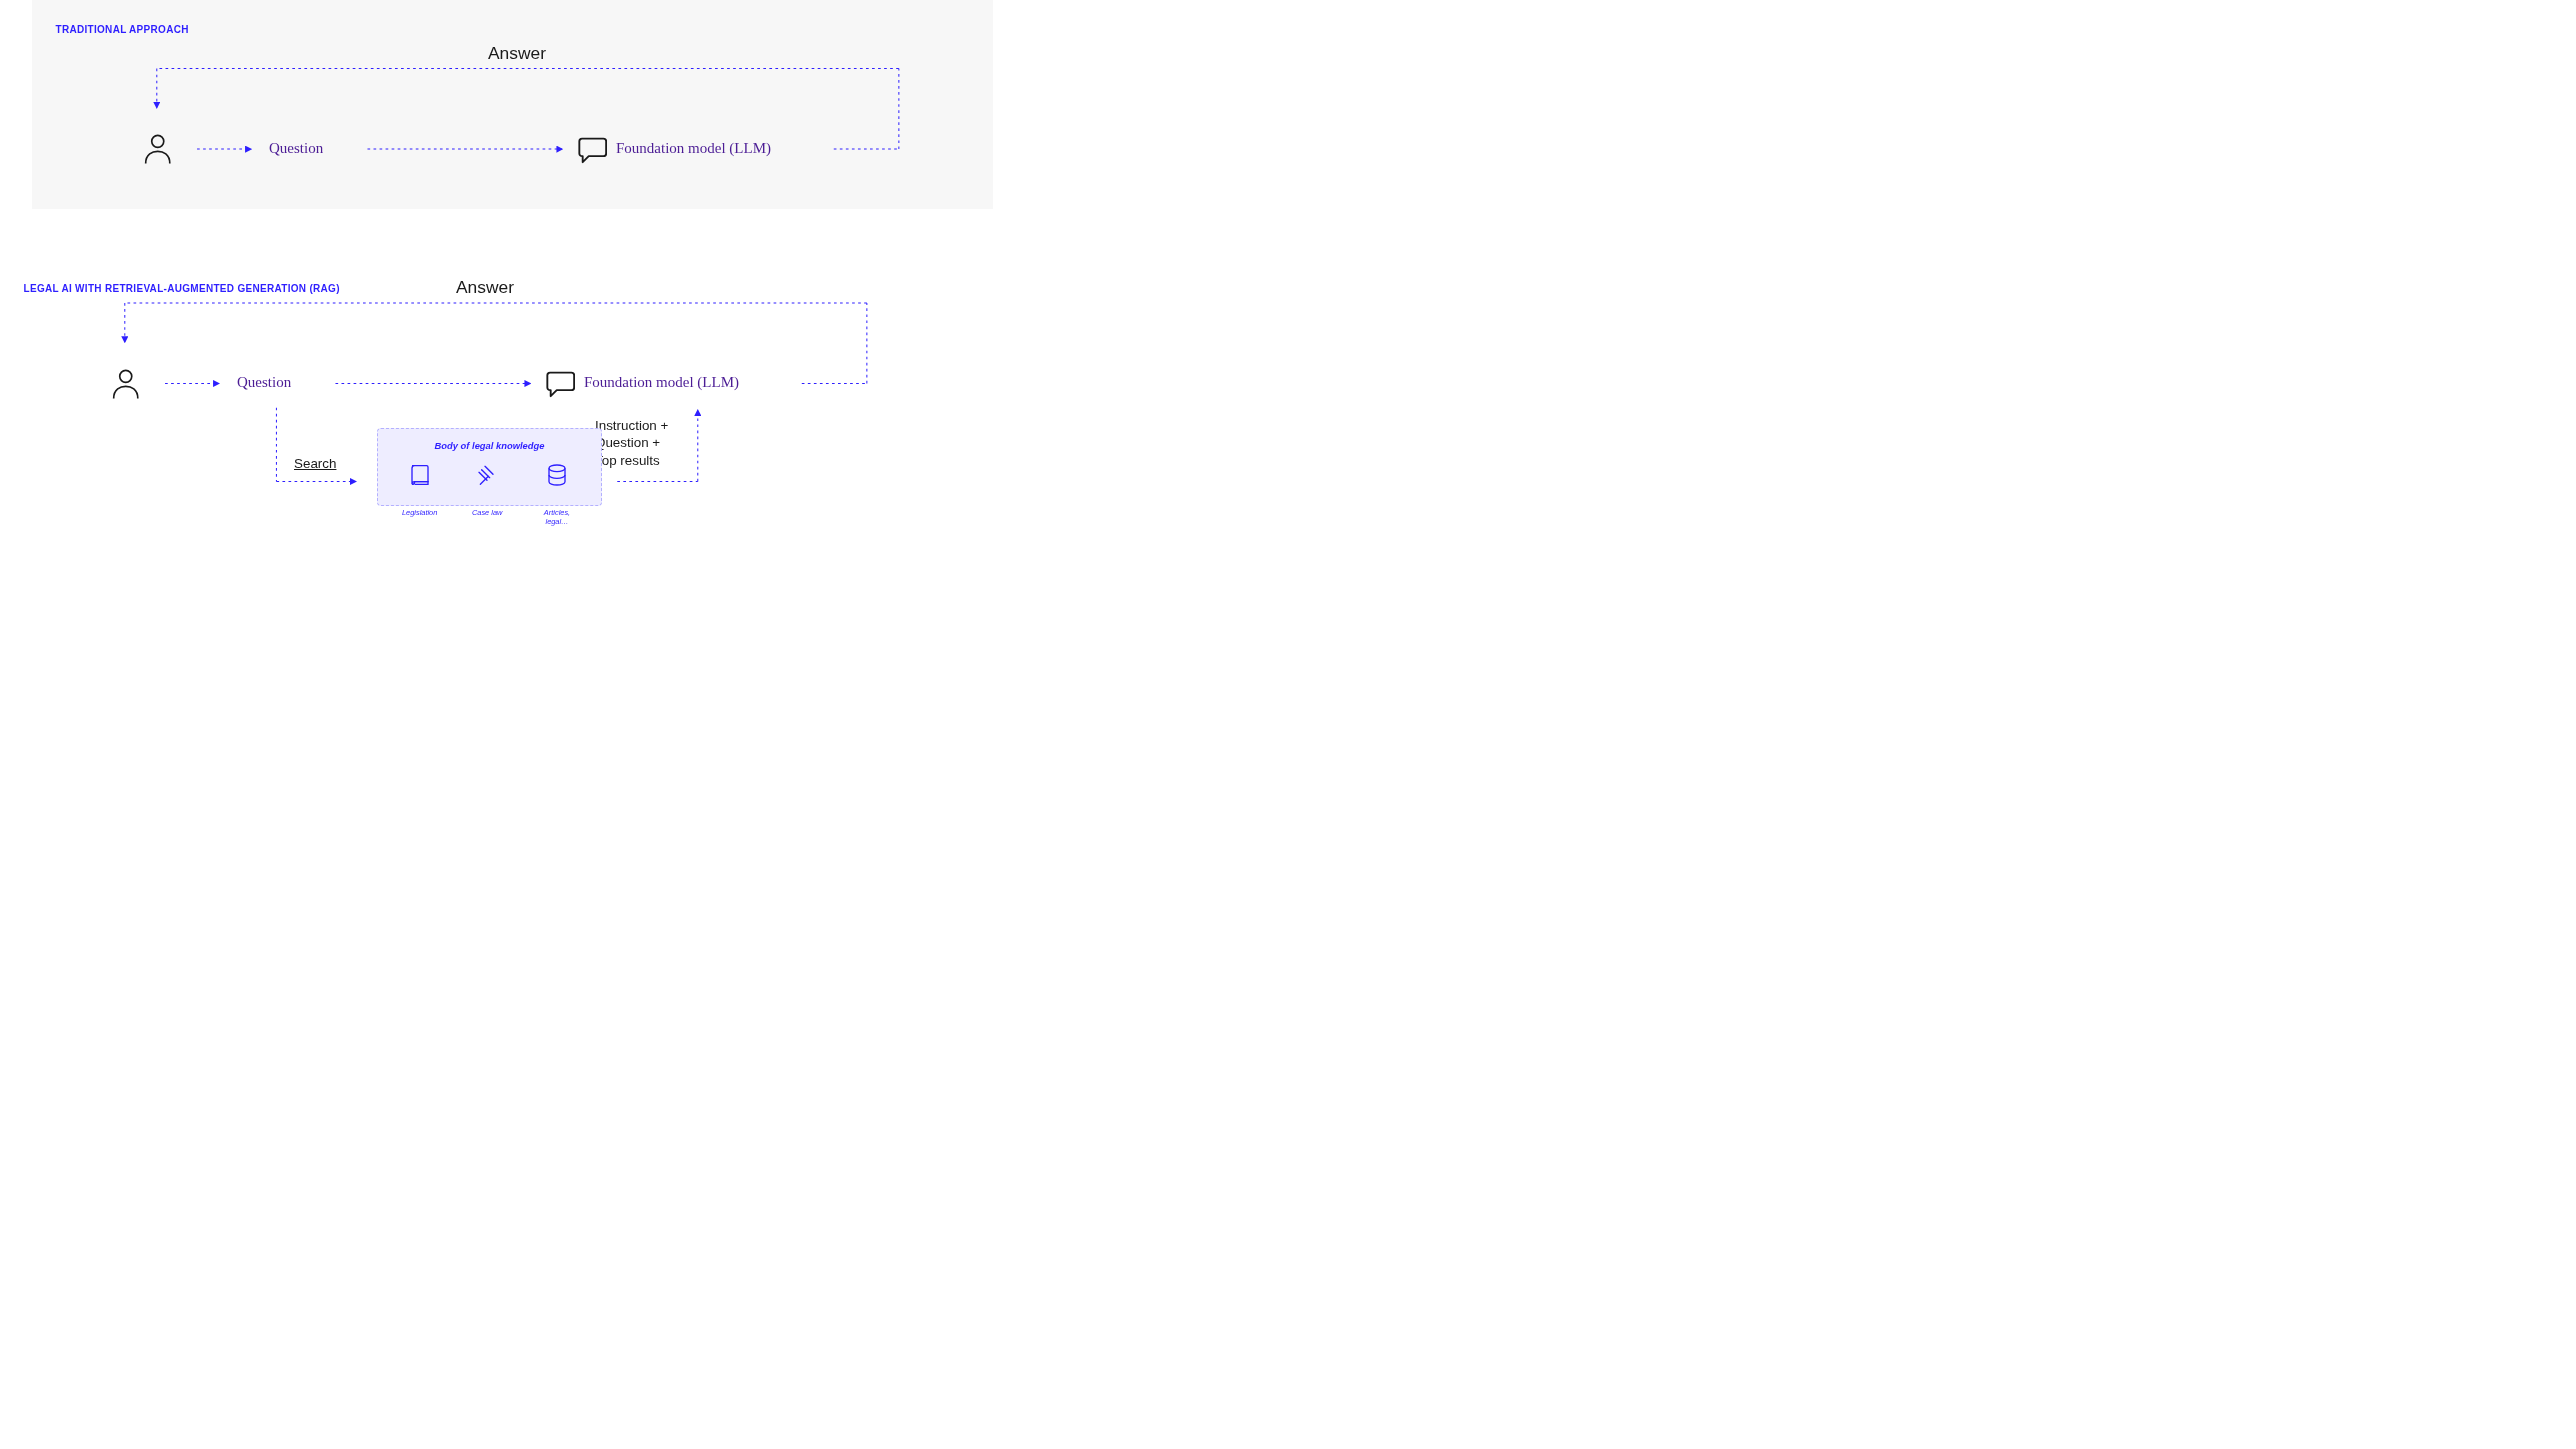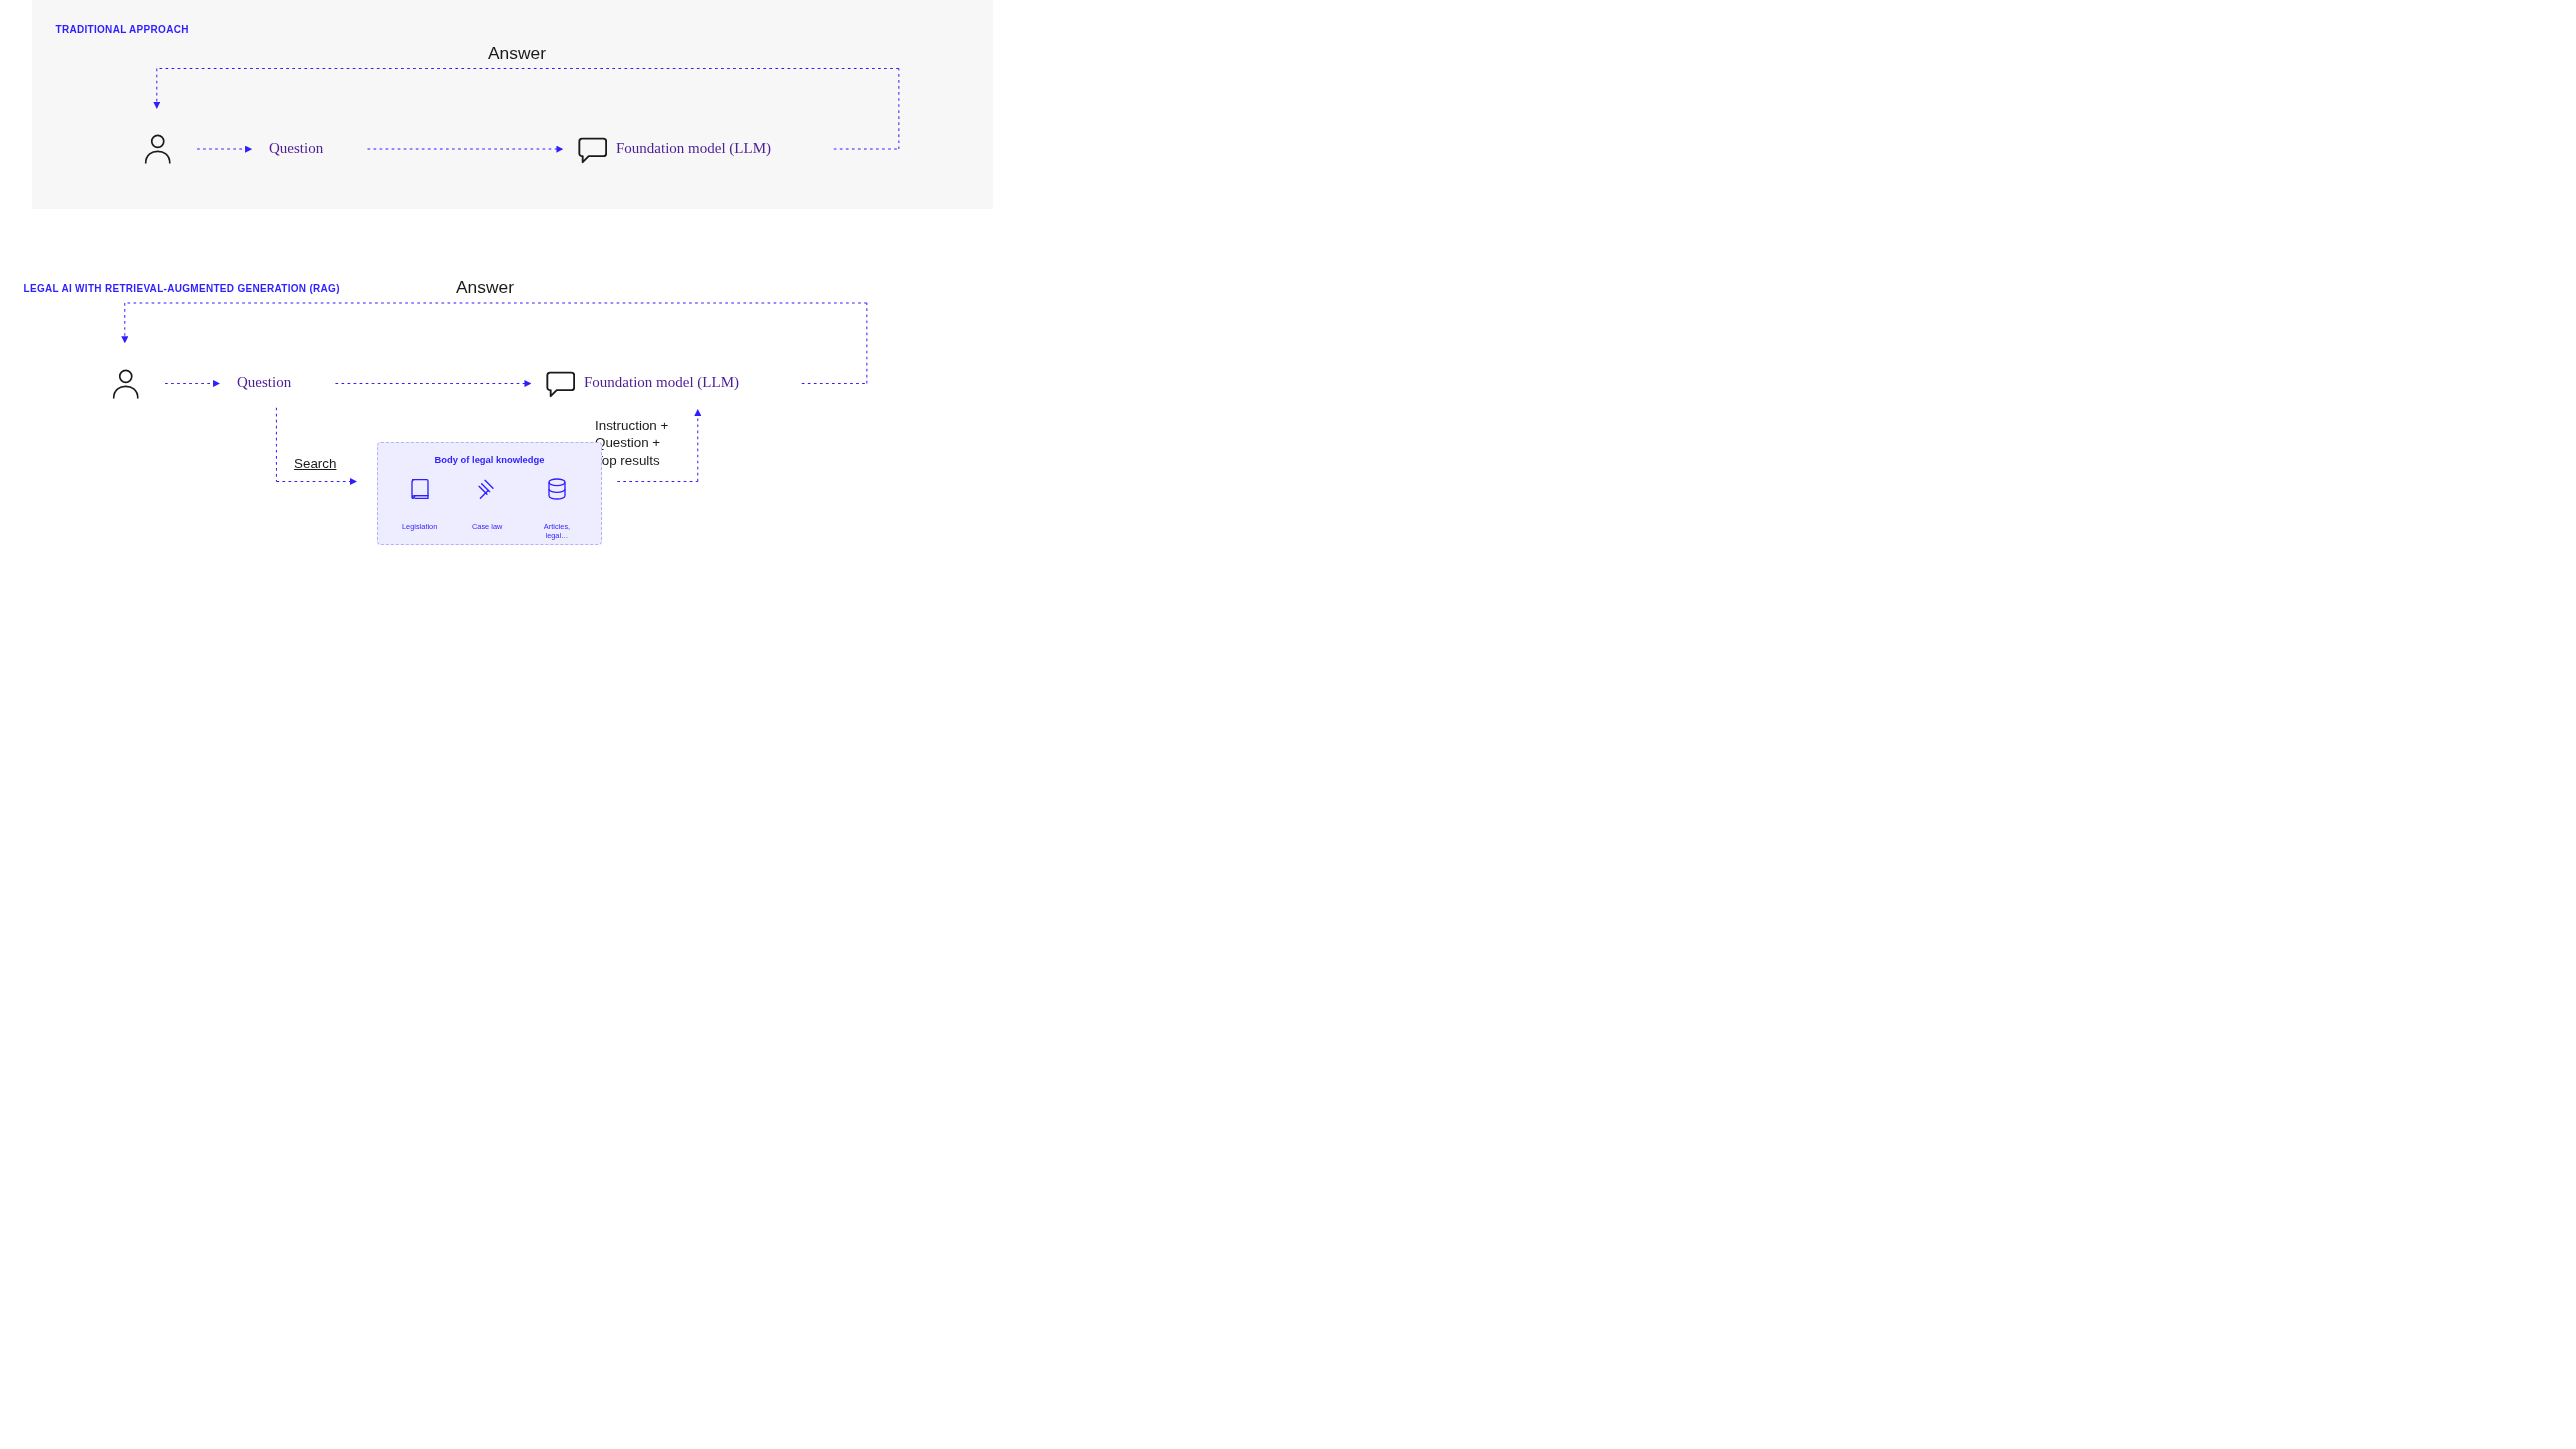--- a/index.html
+++ b/index.html
@@ -155,21 +155,21 @@
   </div>
 
   <div class="node-label" style="left:584px; top:165px;">Foundation model (LLM)</div>
 
   <div class="sub-label" style="left:294px; top:246px;text-decoration:underline;">Search</div>
 
   <div class="sub-label" style="left:595px; top:208px; white-space:pre-line;">Instruction +
 Question +
 Top results</div>
 
-  <div class="knowledge-box" style="left:377px; top:233px; width:225px; height:103px; padding:10.7px 6.7px 6.7px;">
+  <div class="knowledge-box" style="left:377px; top:219px; width:225px; height:78px; padding:10.7px 6.7px 6.7px;font-style:italic;">
     <div class="kb-title">Body of legal knowledge</div>
     <div class="kb-items">
       <div class="kb-item">
         <div class="kb-item-icon">
           <svg viewBox="0 0 36 36" fill="none" stroke="#2e1fff" stroke-width="2">
             <path d="M6 4 H28 A2 2 0 0 1 30 6 V28 H10 A4 4 0 0 0 6 32 V8 A4 4 0 0 1 10 4"></path>
             <path d="M6 32 A4 4 0 0 0 10 28 H30 V32 H10"></path>
           </svg>
         </div>
         <div class="kb-item-label">Legislation</div>

